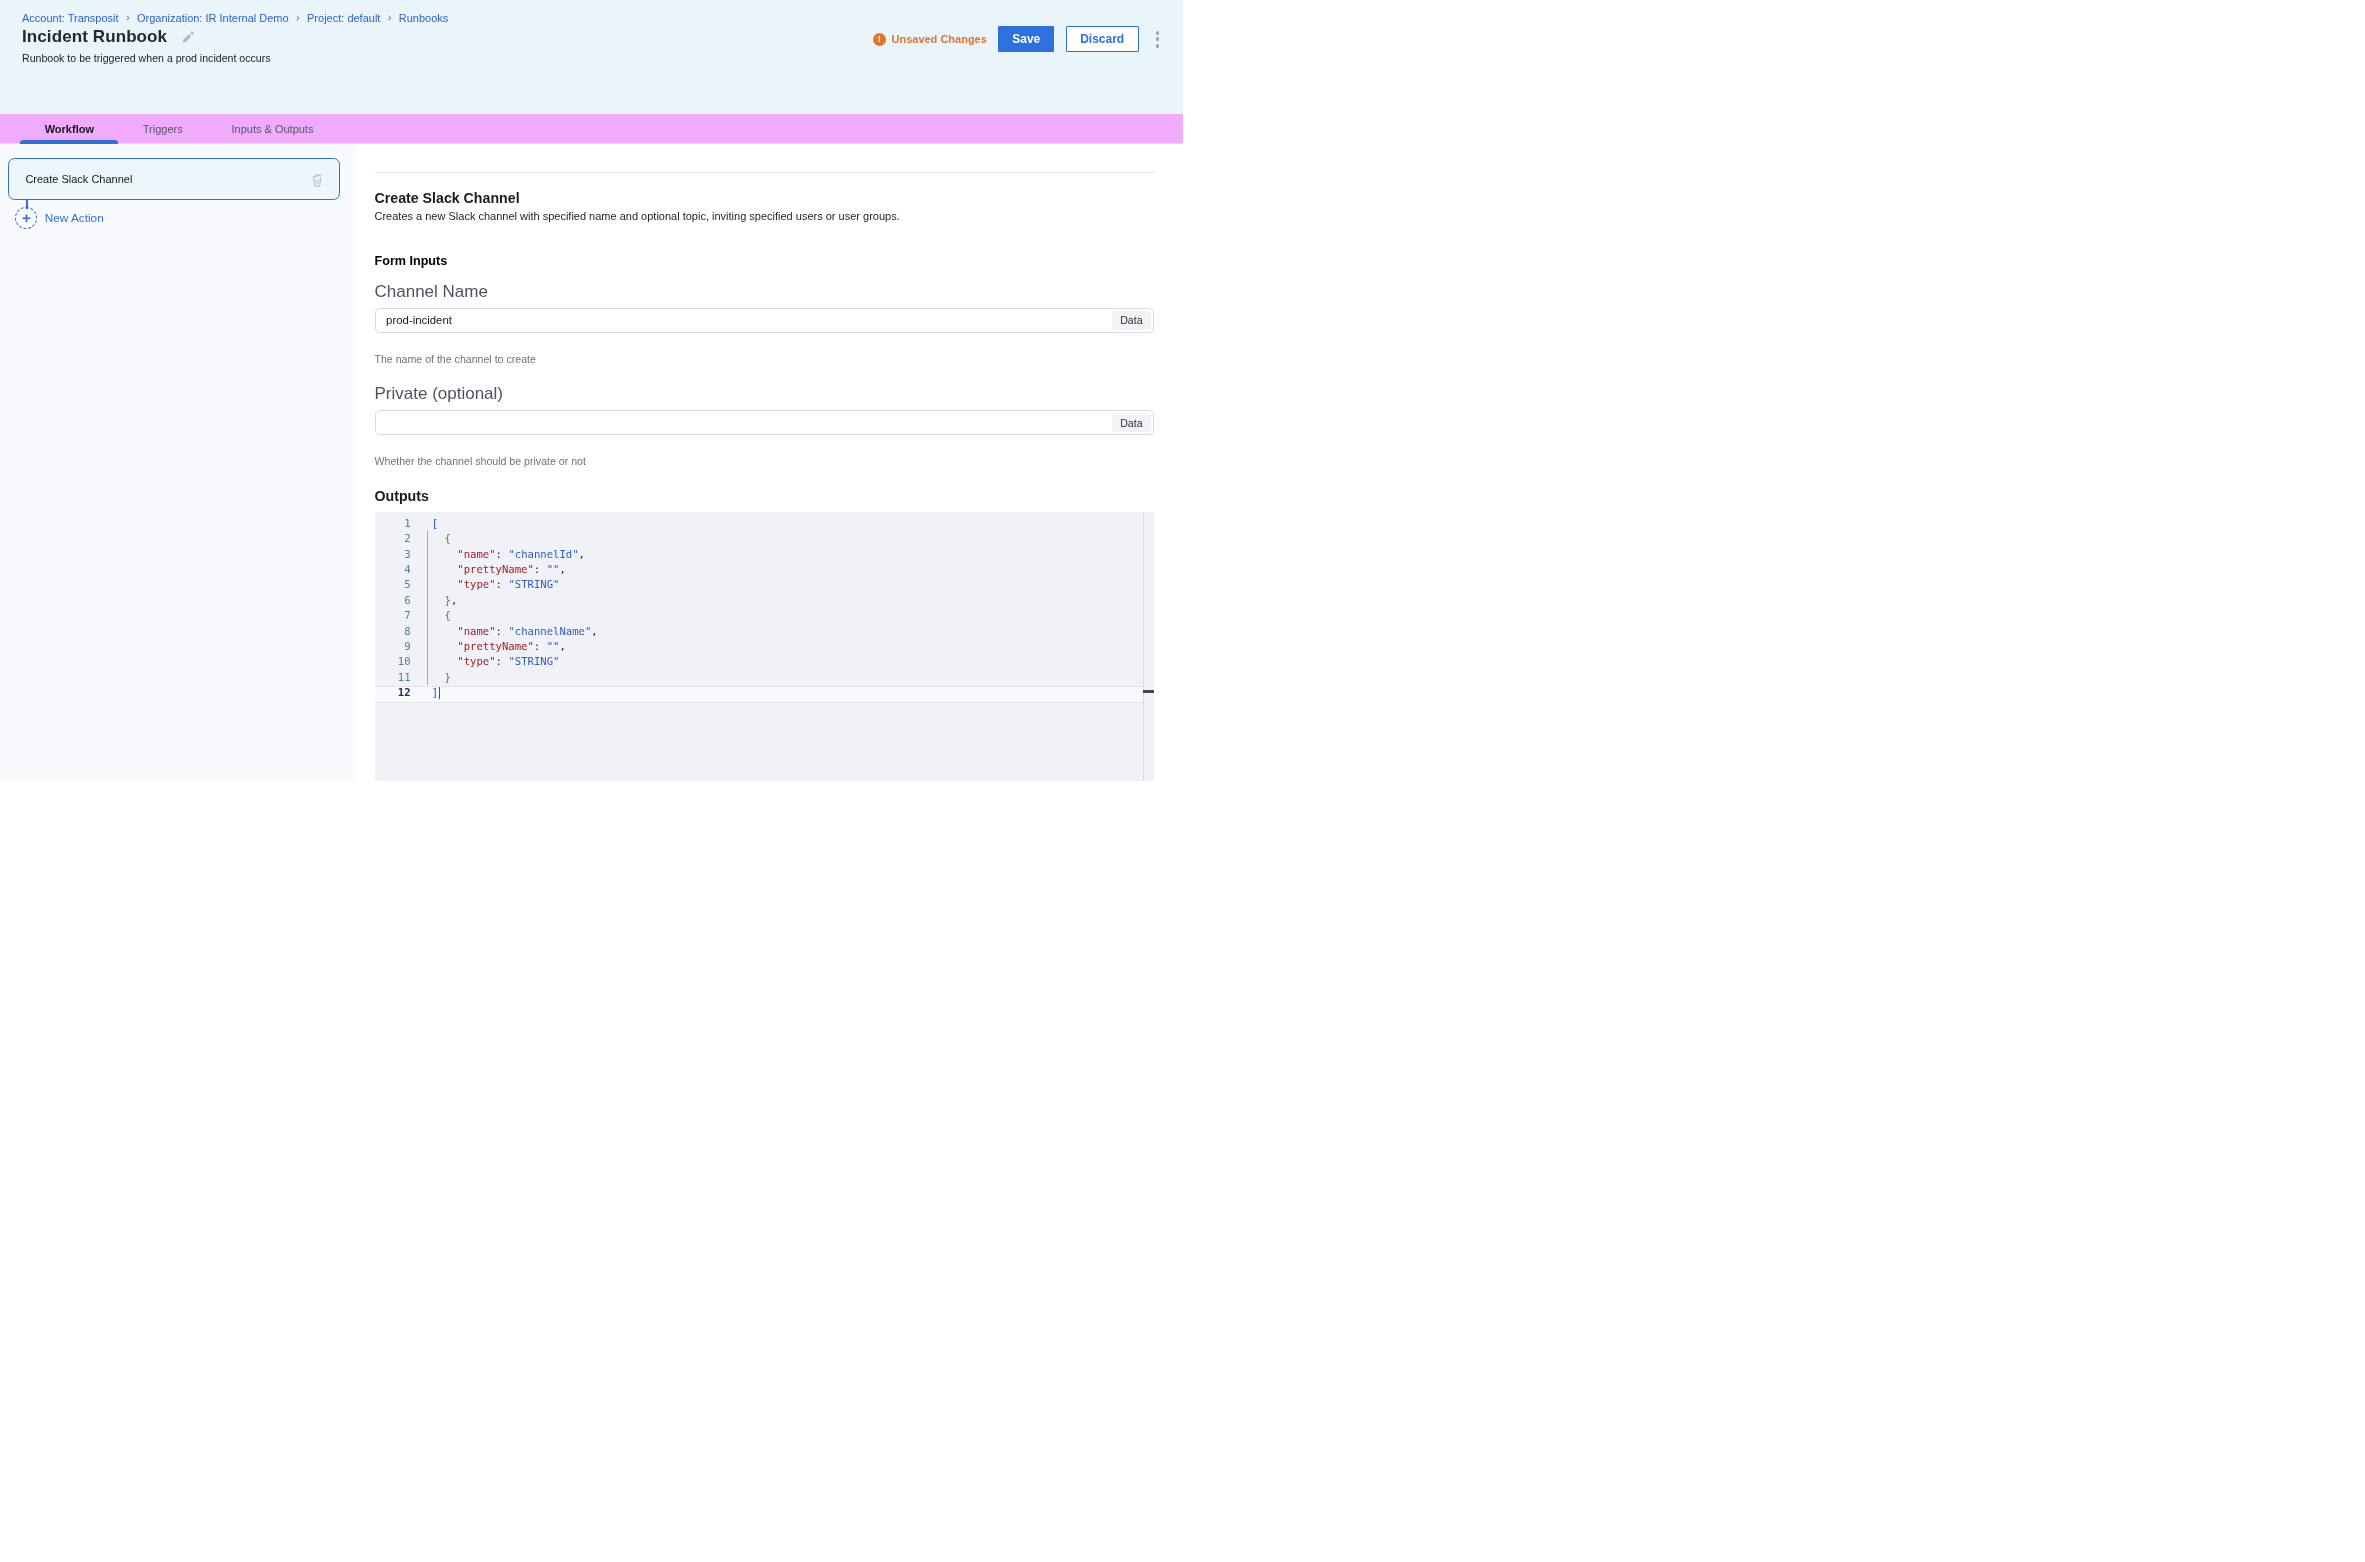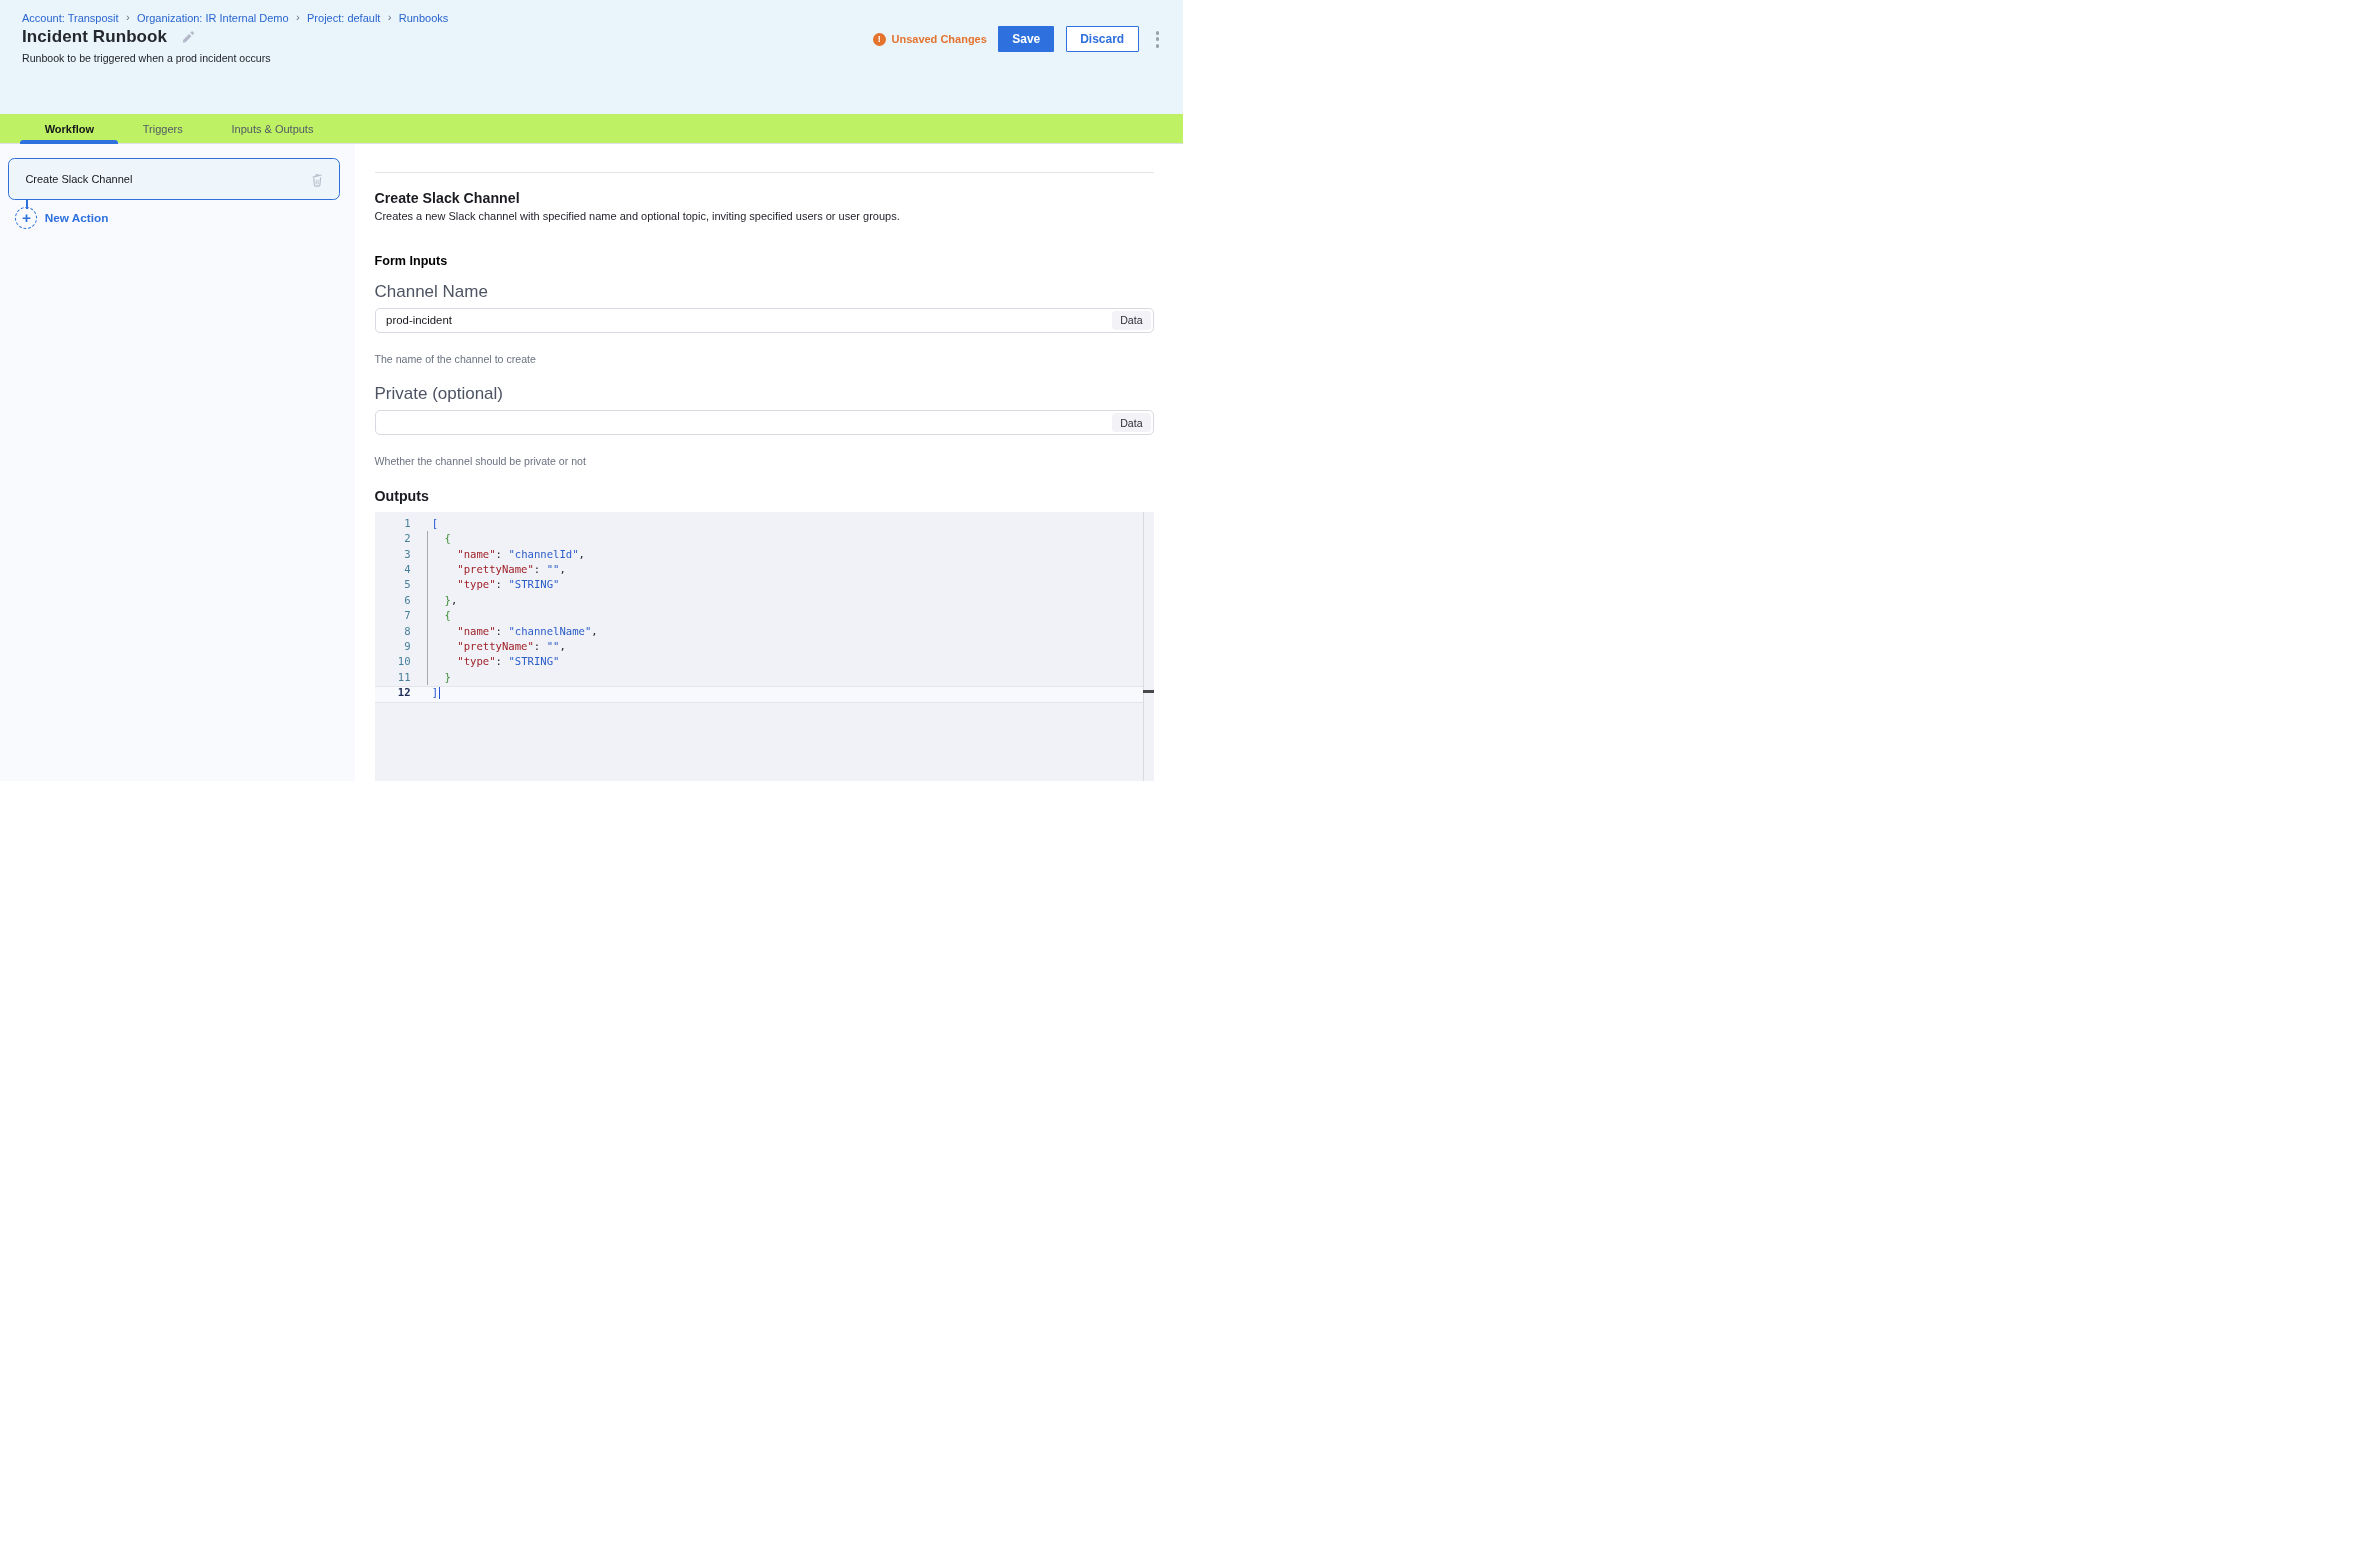--- a/index.html
+++ b/index.html
@@ -26,42 +26,42 @@
               font-size:9px; font-weight:bold; display:flex; align-items:center; justify-content:center; }
   .btn { font-family:inherit; font-size:12px; font-weight:bold; border-radius:1px; cursor:pointer;
          height:26px; display:inline-flex; align-items:center; justify-content:center; }
   .btn-save { background:#2e70dd; color:#fff; border:none; width:56px; }
   .btn-discard { background:#fff; color:#2e70dd; border:1.2px solid #2e70dd; width:73px; }
   .kebab { background:none; border:none; cursor:pointer; display:flex; flex-direction:column;
            gap:2.8px; padding:4.9px 4.1px; margin-left:1.6px; }
   .kebab i { width:3.7px; height:3.7px; border-radius:50%; background:#99a1ad; }
 
   
-  .tabbar { height:30px; background:#bef264; border-bottom:0.8px solid #dcdfe6; display:flex;
+  .tabbar { height:30px; background:#f0abfc; border-bottom:0.8px solid #dcdfe6; display:flex;
             padding-left:20.3px; flex:none; }
   .tab { position:relative; padding:0 24.4px; display:flex; align-items:center; font-size:11px;
          color:#515866; cursor:pointer; background:none; border:none; font-family:inherit; }
   .tab.active { color:#15171c; font-weight:bold; }
   .tab.active .tab-underline { position:absolute; left:0; right:0; bottom:-0.8px; height:4.1px;
          background:#2e70dd; border-radius:3.3px 3.3px 0 0; }
 
   
   .content { flex:1; display:flex; min-height:0; }
   .workflow-panel { width:355px; flex:none; background:#f8fafd; position:relative; padding:14px 0 0 8.1px; }
   .action-card { width:332px; height:42px; background:#eef6fc; border:1.6px solid #2f70d8; border-radius:6.5px;
                  display:flex; align-items:center; padding:0 11.4px 0 16.3px; cursor:pointer; position:relative; }
   .action-card-label { font-size:11px; color:#15171c; flex:1; }
   .trash-btn { background:none; border:none; cursor:pointer; display:flex; padding:2.4px; }
   .connector { position:absolute; left:26px; top:56px; width:2px; height:9px; background:#2e70dd; }
   .new-action { position:absolute; left:15.4px; top:63px; display:flex; align-items:center; gap:7.3px;
                 background:none; border:none; cursor:pointer; font-family:inherit; }
   .plus-circle { width:22px; height:22px; border:1.6px dashed #2e70dd; border-radius:50%;
                  display:flex; align-items:center; justify-content:center; color:#2e70dd;
                  font-size:15.4px; font-weight:bold; line-height:1; padding-bottom:1.6px; }
-  .new-action-label { color:#2e70dd; font-size:11.8px; font-weight:bold; }
+  .new-action-label { color:#2e70dd; font-size:11.8px; font-weight:normal; }
 
   .main { flex:1; background:#fff; padding:0 29px 0 19.5px; min-width:0; }
   .top-divider { height:0.8px; background:#e2e4ea; margin-top:28px; }
   .action-title { margin-top:17px; font-size:14.2px; font-weight:bold; color:#191b20; }
   .action-desc { margin-top:4.1px; font-size:11px; color:#1d1f26; }
   .section-h { margin-top:32px; font-size:12.6px; font-weight:bold; color:#000000; }
   .field-label { margin-top:14px; font-size:17px; color:#4d5362; }
   .field-label.second { margin-top:19.5px; }
   .input-wrap { margin-top:5.7px; position:relative; height:38px; }
   .text-input { width:100%; height:25px; border:0.8px solid #d7d9e0; border-radius:4.9px; background:#fff;

